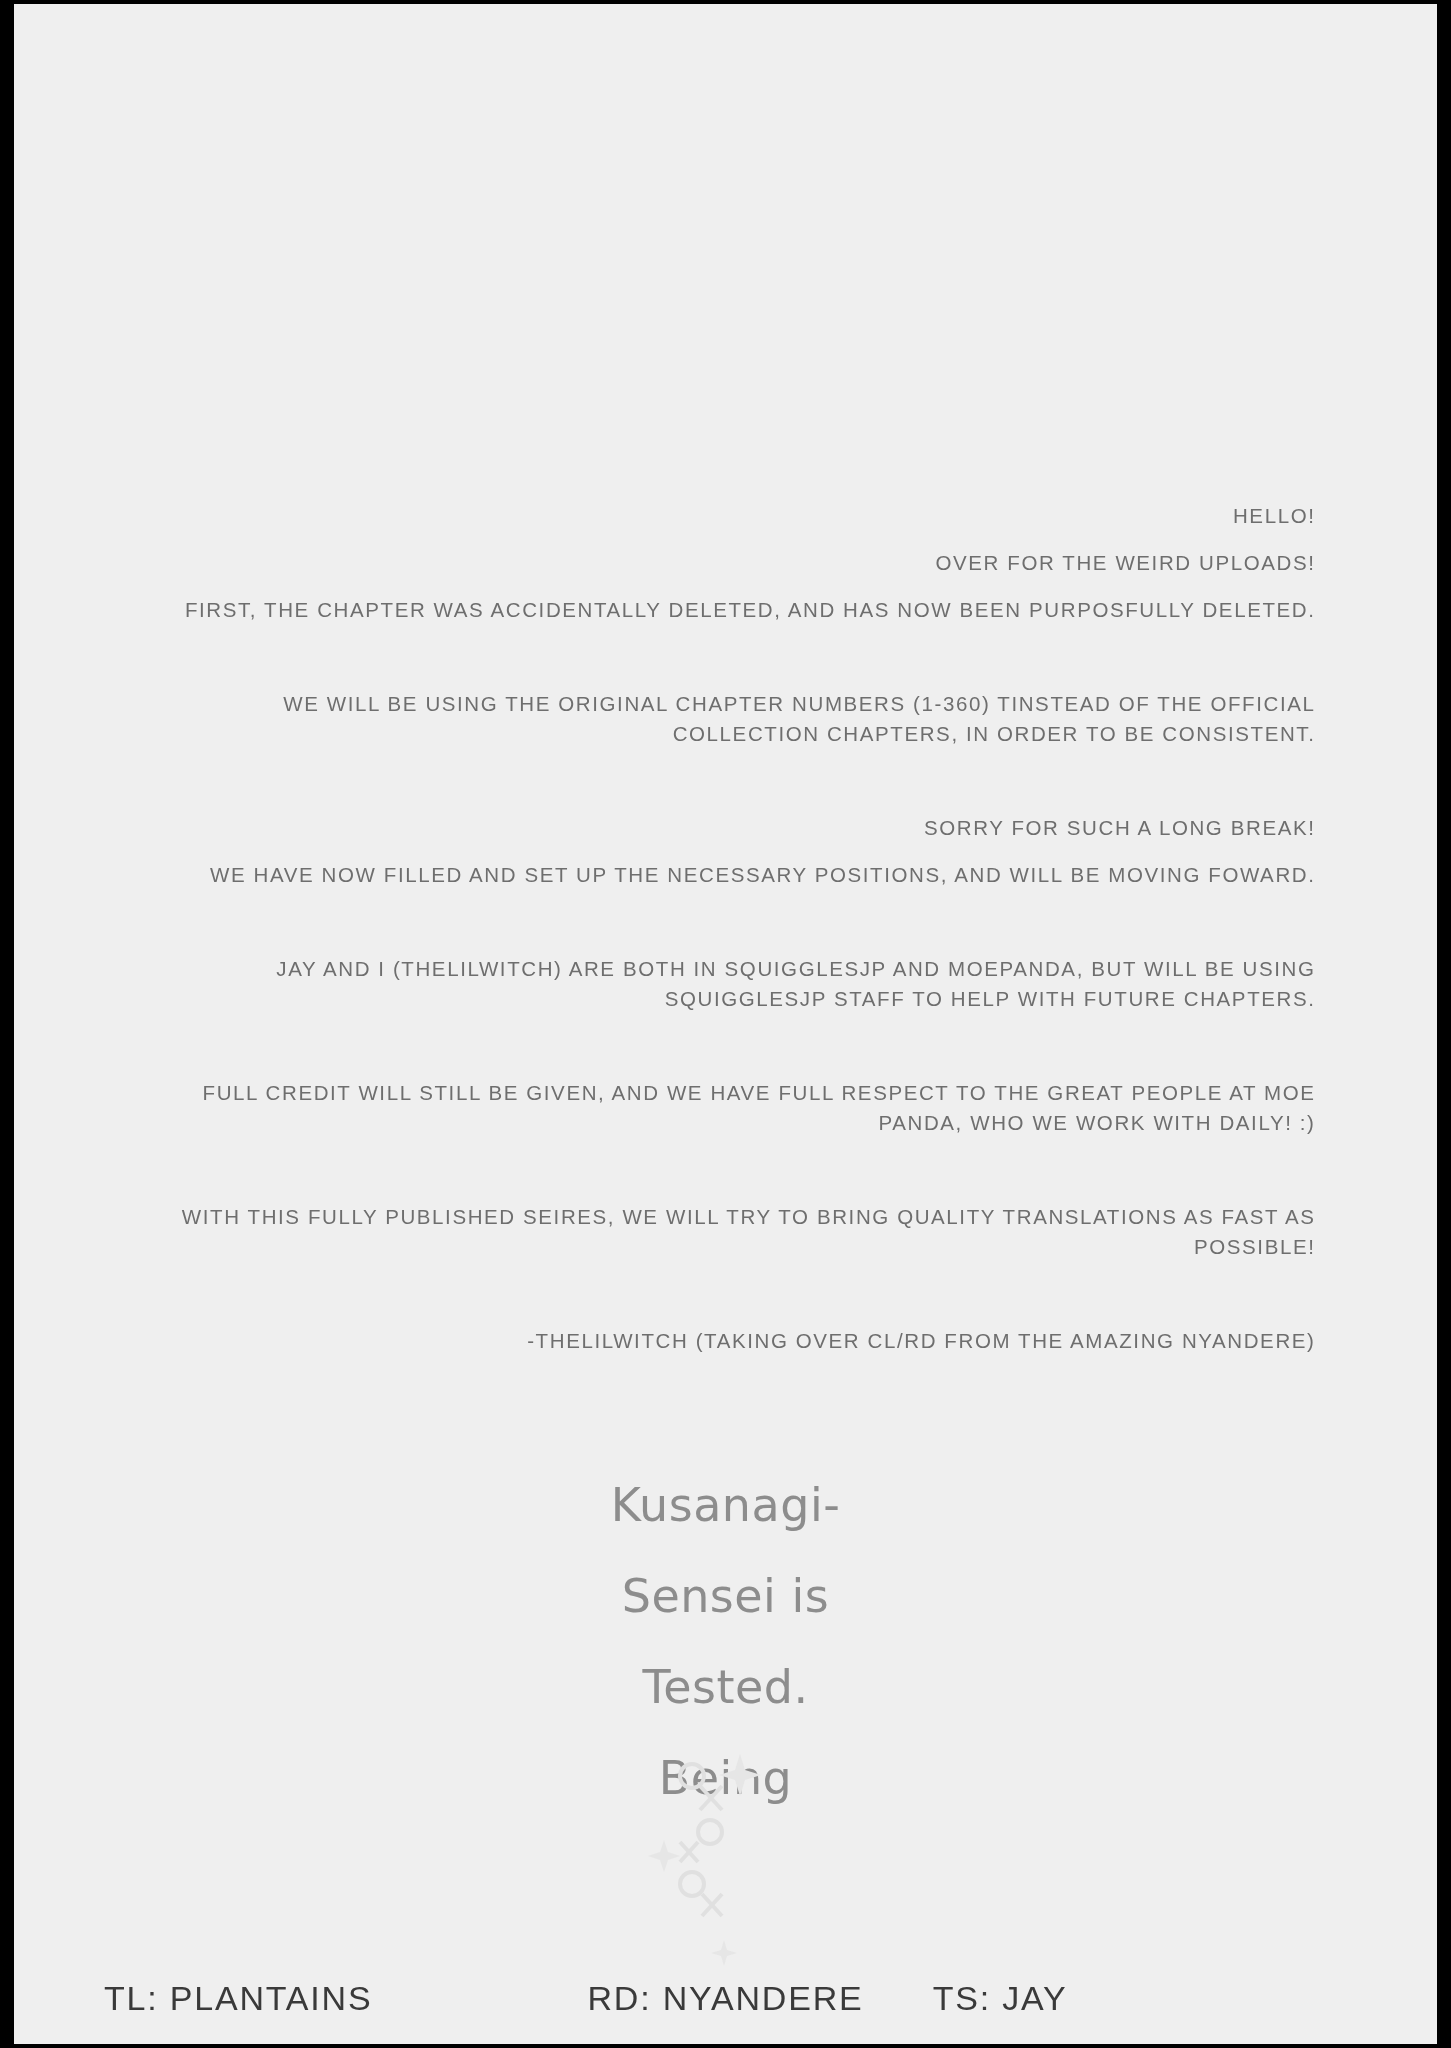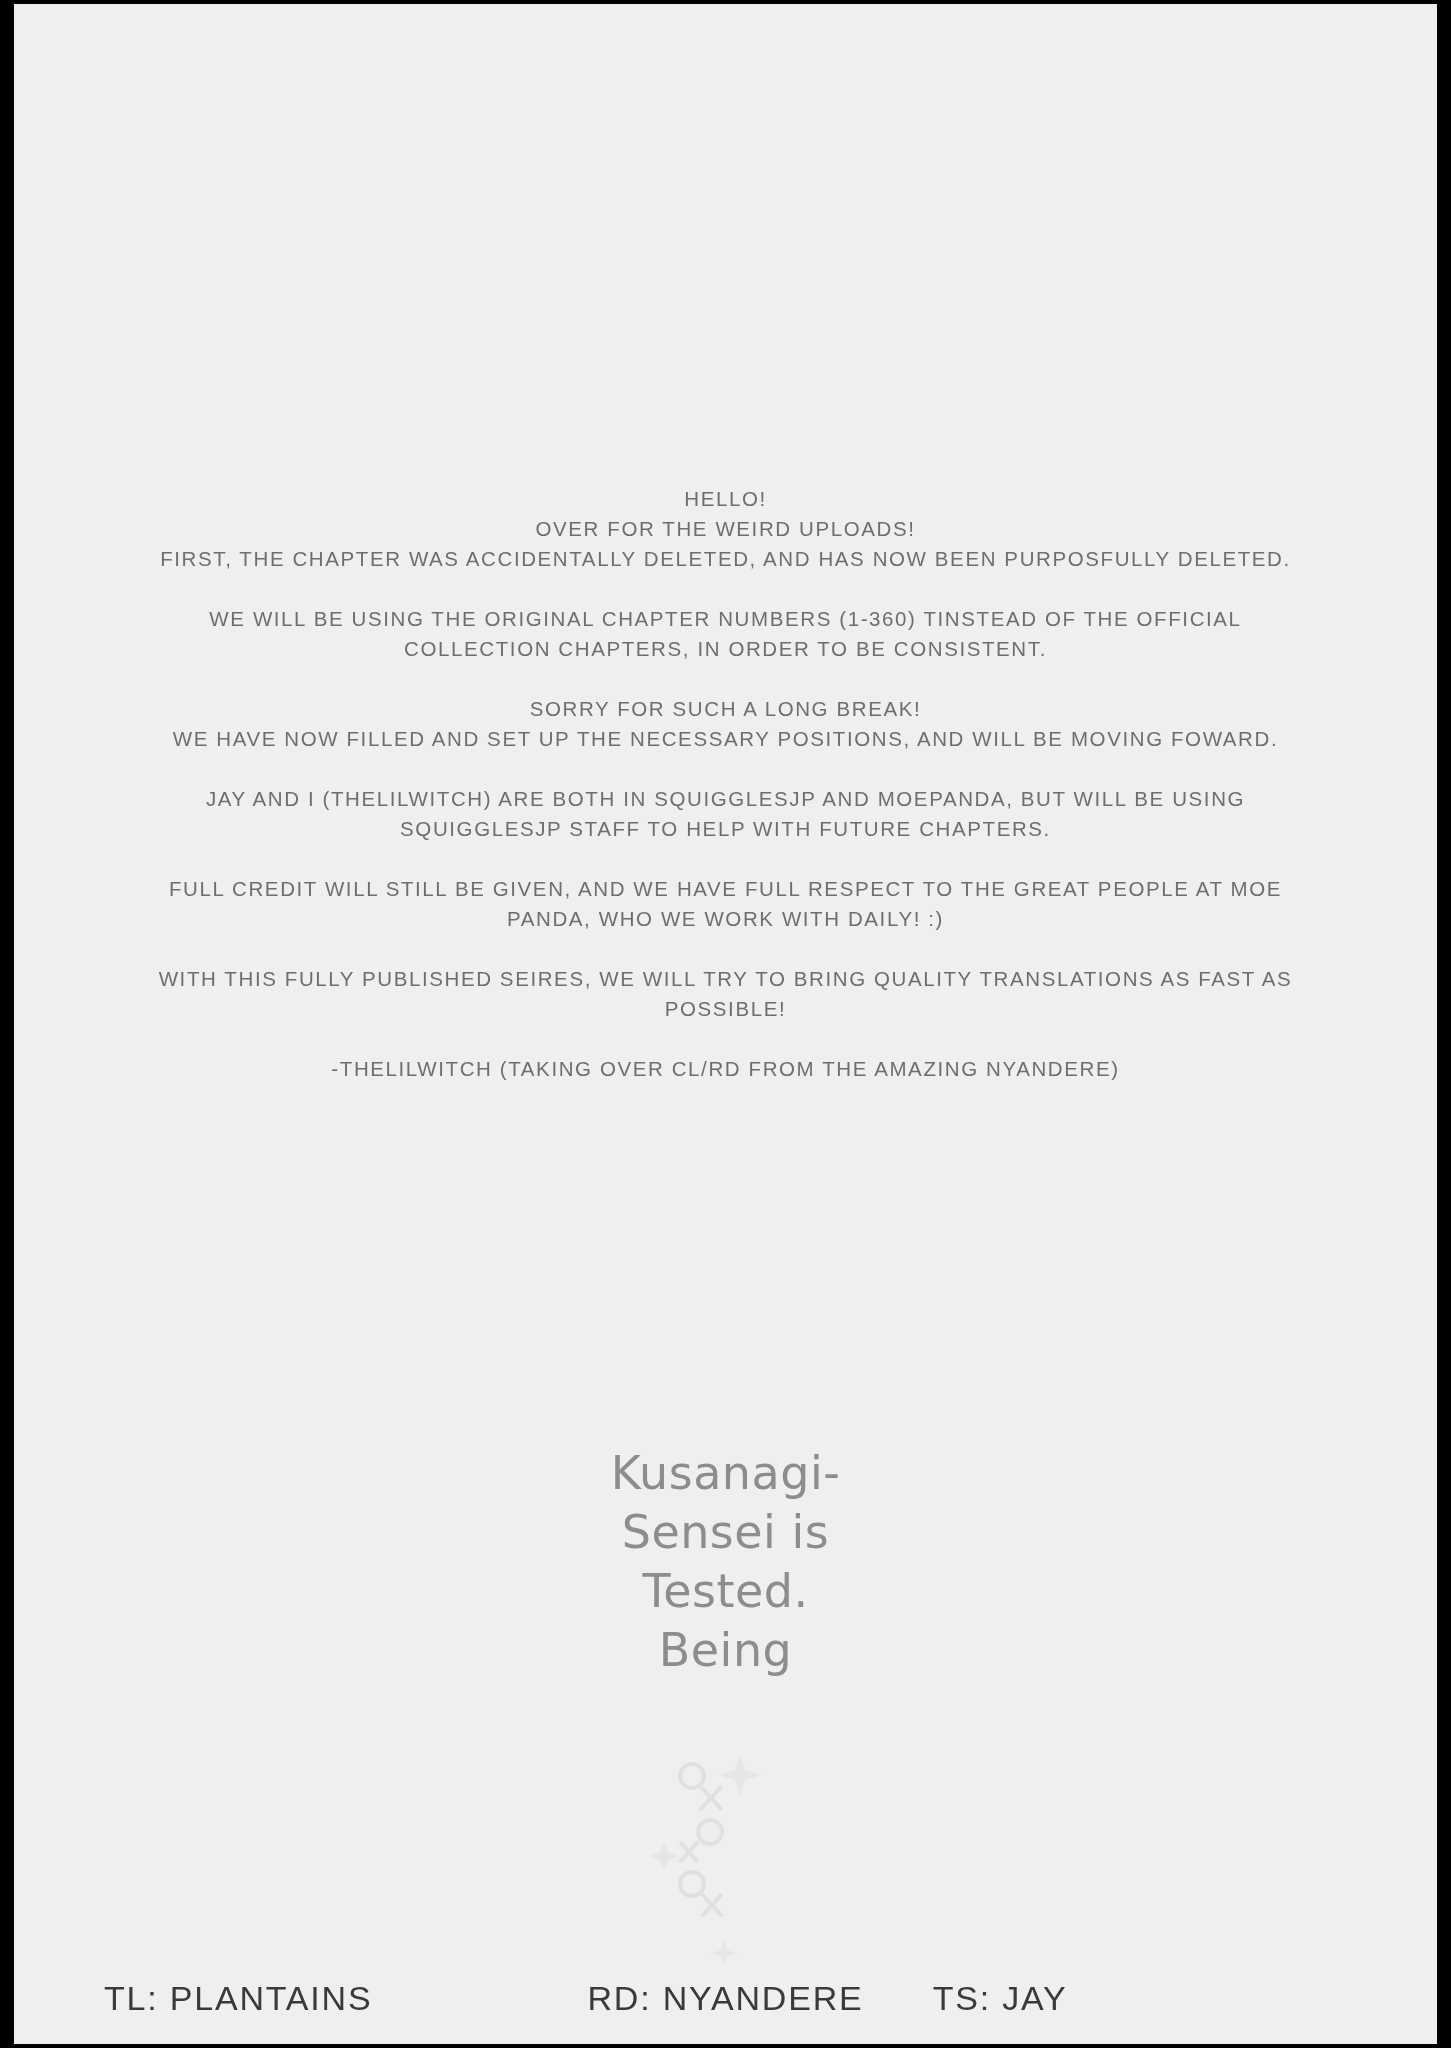--- a/index.html
+++ b/index.html
@@ -37,23 +37,24 @@
     left: 0;
     width: 100%;
     text-align: center;
     color: #6e6e6e;
     font-family: "Liberation Sans", sans-serif;
     font-size: 20.5px;
     letter-spacing: 1.6px;
     line-height: 30px;
   }
   .note p {
-    margin: 0 auto;
+    margin: 17px auto;
     padding: 0;
     max-width: 1180px;
+    text-align: right;
   }
   .note .gap {
     height: 30px;
   }
 
   
   .title {
     position: absolute;
     top: 1440px;
     left: 0;
@@ -61,20 +62,21 @@
     text-align: center;
     color: #8d8d8d;
     font-family: "DejaVu Sans", sans-serif;
     font-size: 46px;
     line-height: 59px;
     font-weight: 400;
     letter-spacing: 0.5px;
   }
   .title span {
     display: block;
+    margin-top: 32px;
   }
 
   
   .deco {
     position: absolute;
     top: 1740px;
     left: 50%;
     transform: translateX(-50%);
     width: 180px;
     height: 230px;

